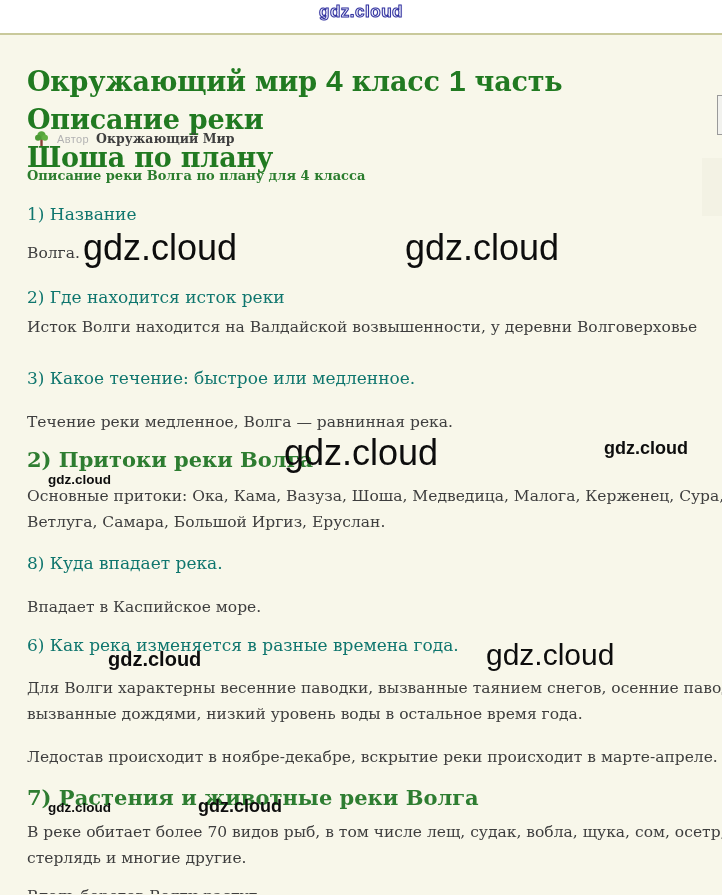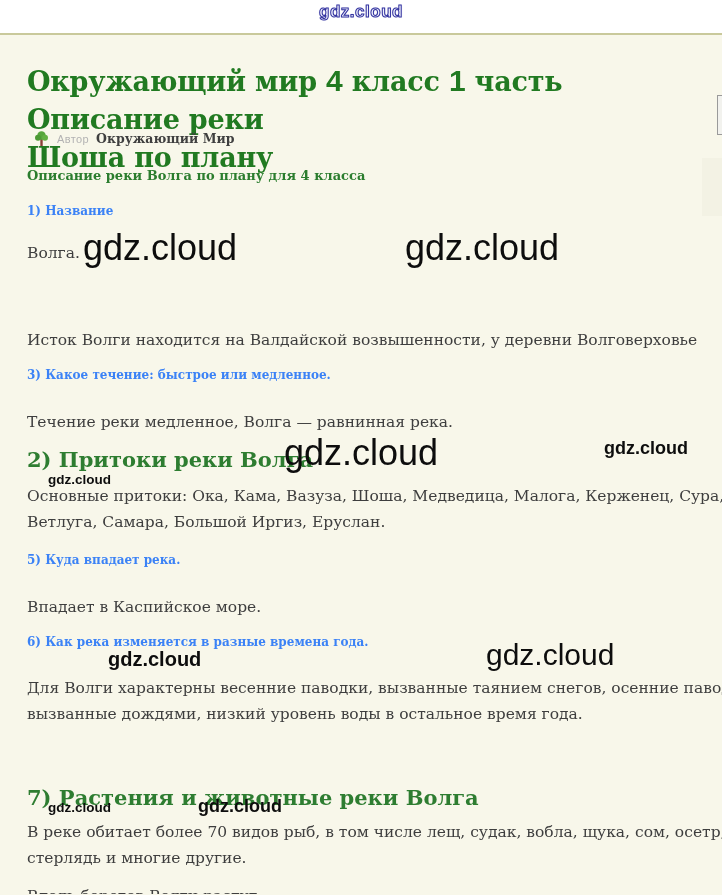--- a/index.html
+++ b/index.html
@@ -29,21 +29,21 @@
   .author-label{
     font-family:"Liberation Sans","DejaVu Sans",sans-serif;font-size:11px;color:#b3b3b3;
     letter-spacing:.4px;
   }
   .author-name{font-size:12.5px;font-weight:700;color:#3f3f3f;}
   .subtitle{
     position:absolute;left:27px;top:168px;color:#2b7d2e;font-weight:700;font-size:13px;
     white-space:nowrap;
   }
   .sec-h{
-    position:absolute;left:27px;color:#3b82f6;font-weight:700;font-size:12px;white-space:nowrap;
+    position:absolute;left:27px;color:#0f766e;font-weight:400;font-size:17px;white-space:nowrap;
   }
   .sec-h-big{
     position:absolute;left:27px;color:#2e7d31;font-weight:700;font-size:21px;white-space:nowrap;
   }
   .para{
     position:absolute;left:27px;color:#3e3e3e;font-size:15.5px;line-height:26px;white-space:nowrap;
   }
   .partial{
     position:absolute;left:27px;top:886px;height:8px;overflow:hidden;color:#3e3e3e;
     font-size:15.5px;line-height:20px;white-space:nowrap;
@@ -84,44 +84,46 @@
     <span class="author-name">Окружающий Мир</span>
   </div>
 
   <div class="subtitle">Описание реки Волга по плану для 4 класса</div>
 
   <div class="sec-h" style="top:204px">1) Название</div>
   <div class="para" style="top:240px">Волга.</div>
   <span class="wm" style="left:83px;top:229px;font-size:36px;font-weight:500;">gdz.cloud</span>
   <span class="wm" style="left:405px;top:229px;font-size:36px;font-weight:500;">gdz.cloud</span>
 
-  <div class="para" style="top:327px">Исток Волги находится на Валдайской возвышенности, у деревни Волговерховье</div>
+  <div class="sec-h" style="top:287px">2) Где находится исток реки</div>
+  <div class="para" style="top:314px">Исток Волги находится на Валдайской возвышенности, у деревни Волговерховье</div>
 
   <div class="sec-h" style="top:368px">3) Какое течение: быстрое или медленное.</div>
   <div class="para" style="top:409px">Течение реки медленное, Волга — равнинная река.</div>
 
   <div class="sec-h-big" style="top:447px">2) Притоки реки Волга</div>
   <span class="wm" style="left:284px;top:434px;font-size:36px;font-weight:500;">gdz.cloud</span>
   <span class="wm" style="left:604px;top:439px;font-size:18px;font-weight:600;">gdz.cloud</span>
   <span class="wm" style="left:48px;top:473px;font-size:13.5px;font-weight:700;">gdz.cloud</span>
   <div class="para" style="top:483px">
     <div>Основные притоки: Ока, Кама, Вазуза, Шоша, Медведица, Малога, Керженец, Сура,</div>
     <div>Ветлуга, Самара, Большой Иргиз, Еруслан.</div>
   </div>
 
-  <div class="sec-h" style="top:553px">5) Куда впадает река.</div>
+  <div class="sec-h" style="top:553px">8) Куда впадает река.</div>
   <div class="para" style="top:594px">Впадает в Каспийское море.</div>
 
   <div class="sec-h" style="top:635px">6) Как река изменяется в разные времена года.</div>
   <span class="wm" style="left:108px;top:649px;font-size:20px;font-weight:600;">gdz.cloud</span>
   <span class="wm" style="left:486px;top:639px;font-size:30px;font-weight:500;">gdz.cloud</span>
   <div class="para" style="top:675px">
     <div>Для Волги характерны весенние паводки, вызванные таянием снегов, осенние паводки,</div>
     <div>вызванные дождями, низкий уровень воды в остальное время года.</div>
   </div>
+  <div class="para" style="top:744px">Ледостав происходит в ноябре-декабре, вскрытие реки происходит в марте-апреле.</div>
 
   <div class="sec-h-big" style="top:785px">7) Растения и животные реки Волга</div>
   <span class="wm" style="left:48px;top:801px;font-size:13.5px;font-weight:700;">gdz.cloud</span>
   <span class="wm" style="left:198px;top:797px;font-size:18px;font-weight:600;">gdz.cloud</span>
   <div class="para" style="top:819px">
     <div>В реке обитает более 70 видов рыб, в том числе лещ, судак, вобла, щука, сом, осетр,</div>
     <div>стерлядь и многие другие.</div>
   </div>
 
   <div class="partial">Вдоль берегов Волги растут</div>

